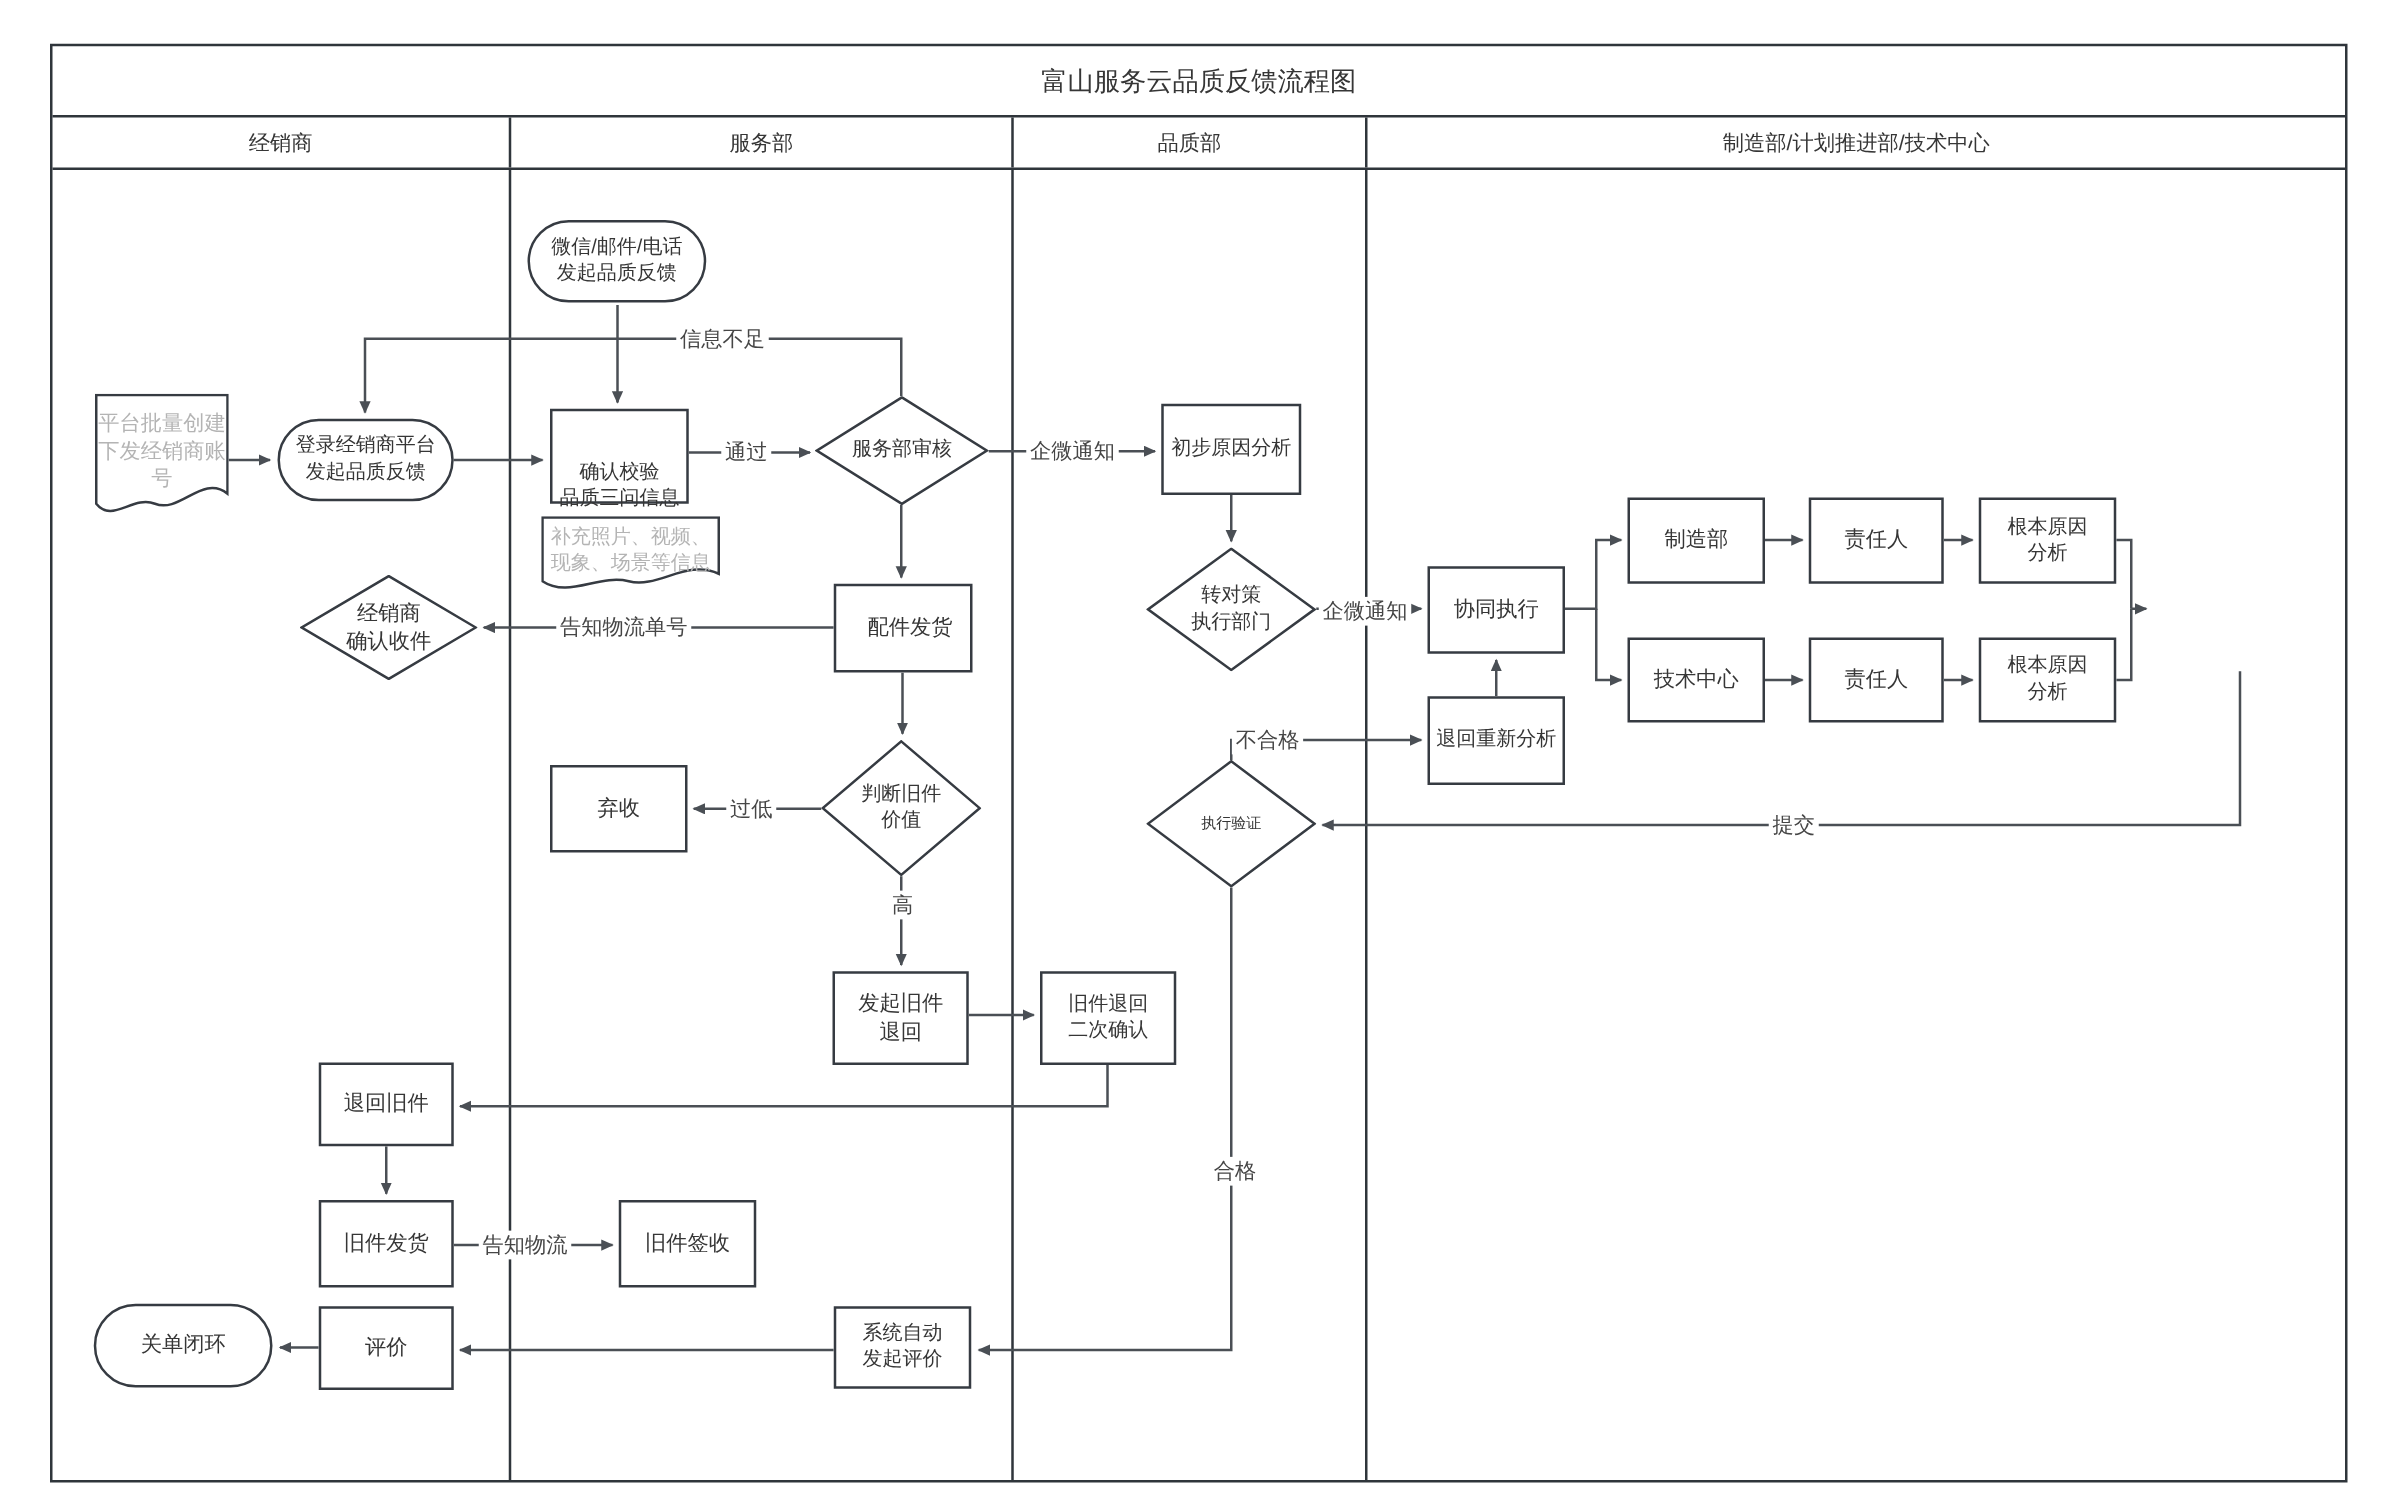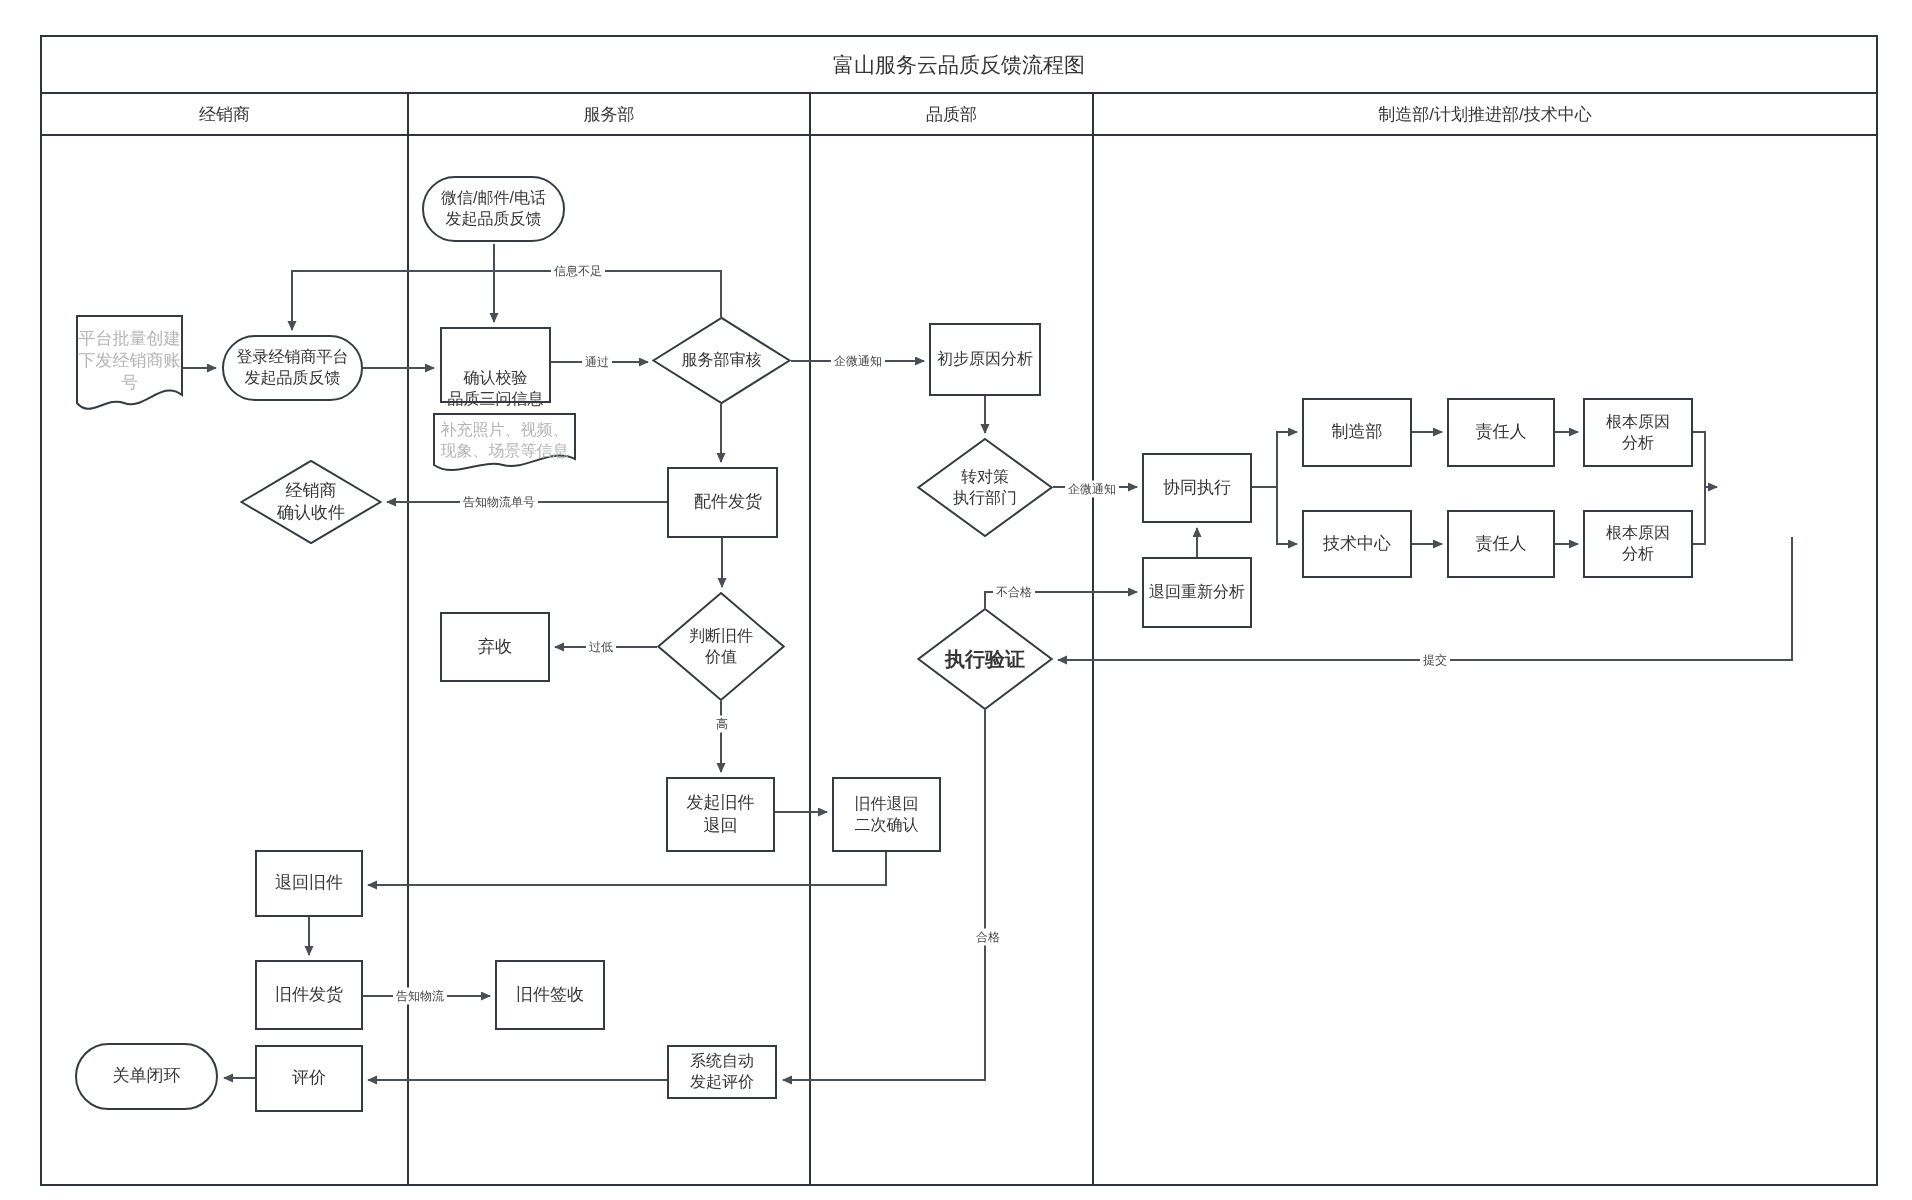--- a/index.html
+++ b/index.html
@@ -33,21 +33,21 @@
   .node{position:absolute;display:flex;align-items:center;justify-content:center;
     text-align:center;box-sizing:border-box;font-size:17px;line-height:1.3;}
   .lbl{position:relative;z-index:1;white-space:pre-line;}
   .rect{background:#fff;border:2px solid var(--border);}
   .stadium{background:#fff;border:2px solid var(--border);border-radius:40px;}
   .shape-svg{position:absolute;left:0;top:0;width:100%;height:100%;}
   .shape-svg polygon,.shape-svg path{fill:#ffffff;stroke:var(--border);stroke-width:2;}
   .muted .lbl{color:var(--muted);}
   
   .elabel{position:absolute;transform:translate(-50%,-50%);background:#ffffff;
-    padding:0 3px;font-size:12px;color:#464646;white-space:nowrap;z-index:2;}
+    padding:0 3px;font-size:17px;color:#464646;white-space:nowrap;z-index:2;}
 </style>
 </head>
 <body>
 
 <div id="canvas">
 
   <div id="frame">
     <div id="title-row">富山服务云品质反馈流程图</div>
     <div id="header-row" class="lane-cols">
       <div class="lane-cell w1">经销商</div>
@@ -169,40 +169,40 @@
   <div class="node rect" style="left:440px;top:612px;width:110px;height:70px;text-align:center;">
     <span class="lbl">弃收</span>
   </div>
   <div class="node rect" style="left:666px;top:777px;width:109px;height:75px;">
     <span class="lbl">发起旧件
 退回</span>
   </div>
   <div class="node rect" style="left:495px;top:960px;width:110px;height:70px;">
     <span class="lbl">旧件签收</span>
   </div>
-  <div class="node rect" style="left:667px;top:1045px;width:110px;height:54px;">
+  <div class="node rect" style="left:667px;top:1045px;width:110px;height:66px;">
     <span class="lbl" style="font-size:16px;">系统自动
 发起评价</span>
   </div>
 
   <div class="node rect" style="left:929px;top:323px;width:112px;height:73px;">
     <span class="lbl" style="font-size:16px;">初步原因分析</span>
   </div>
   <div class="node" style="left:917px;top:438px;width:136px;height:99px;">
     <svg class="shape-svg" viewBox="0 0 100 100" preserveAspectRatio="none">
       <polygon points="50,1 99,50 50,99 1,50" vector-effect="non-scaling-stroke"></polygon>
     </svg>
     <span class="lbl" style="font-size:16px;">转对策
 执行部门</span>
   </div>
   <div class="node" style="left:917px;top:608px;width:136px;height:102px;">
     <svg class="shape-svg" viewBox="0 0 100 100" preserveAspectRatio="none">
       <polygon points="50,1 99,50 50,99 1,50" vector-effect="non-scaling-stroke"></polygon>
     </svg>
-    <span class="lbl" style="font-size:20px;font-weight:bold;">执行验证</span>
+    <span class="lbl" style="font-size:12px;">执行验证</span>
   </div>
   <div class="node rect" style="left:832px;top:777px;width:109px;height:75px;">
     <span class="lbl" style="font-size:16px;">旧件退回
 二次确认</span>
   </div>
 
   <div class="node rect" style="left:1142px;top:453px;width:110px;height:70px;">
     <span class="lbl">协同执行</span>
   </div>
   <div class="node rect" style="left:1142px;top:557px;width:110px;height:71px;">

